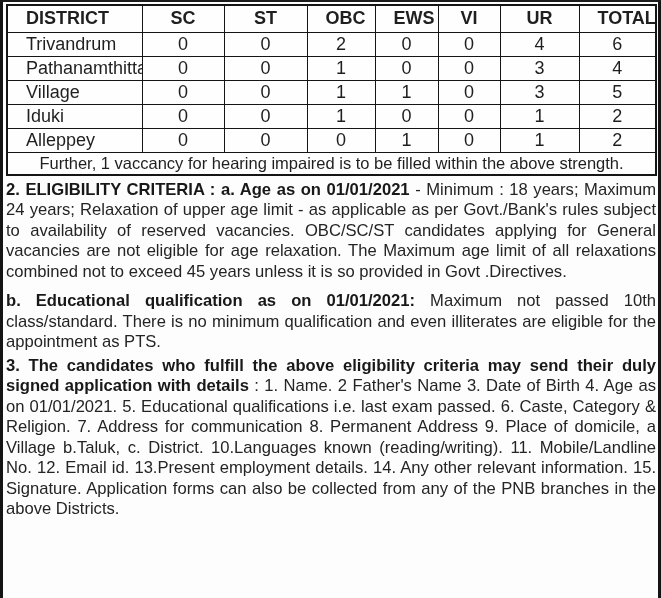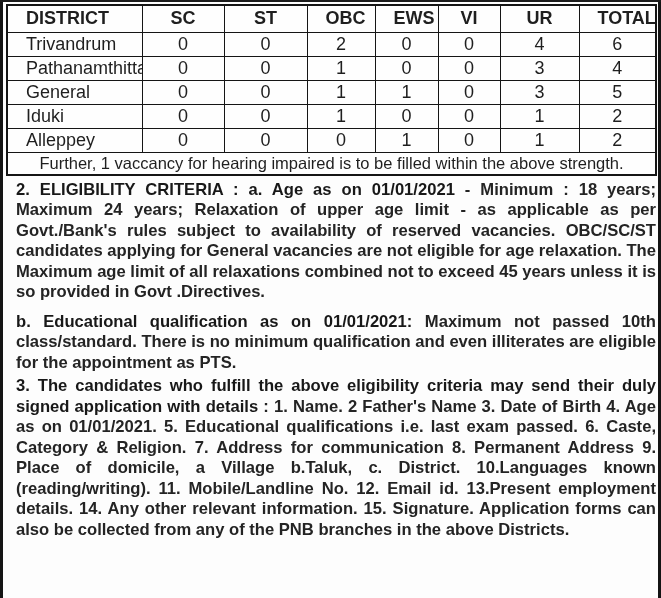--- a/index.html
+++ b/index.html
@@ -36,21 +36,21 @@
   table.vacancy th.col-district { text-align: left; }
   table.vacancy td { height: 24px; text-align: center; font-weight: normal; }
   table.vacancy td.district { text-align: left; }
   table.vacancy td.footer-note {
     text-align: center;
     height: 19px;
     font-size: 16.5px;
     padding: 1px 2px;
   }
 
-  .content { padding: 0 5px 0 16px; font-weight: bold; }
+  .content { padding: 0 5px 0 6px; }
   .sec {
     font-size: 16.6px;
     line-height: 20.5px;
     text-align: justify;
     color: #242424;
   }
   .sec b { color: #181818; }
   .sec-2 { margin-top: 4px; }
   .sec-b { margin-top: 9px; }
   .sec-c { margin-top: 2px; }
@@ -102,21 +102,21 @@
         <td class="district">Pathanamthitta</td>
         <td>0</td>
         <td>0</td>
         <td>1</td>
         <td>0</td>
         <td>0</td>
         <td>3</td>
         <td>4</td>
       </tr>
       <tr>
-        <td class="district">General</td>
+        <td class="district">Village</td>
         <td>0</td>
         <td>0</td>
         <td>1</td>
         <td>1</td>
         <td>0</td>
         <td>3</td>
         <td>5</td>
       </tr>
       <tr>
         <td class="district">Iduki</td>

